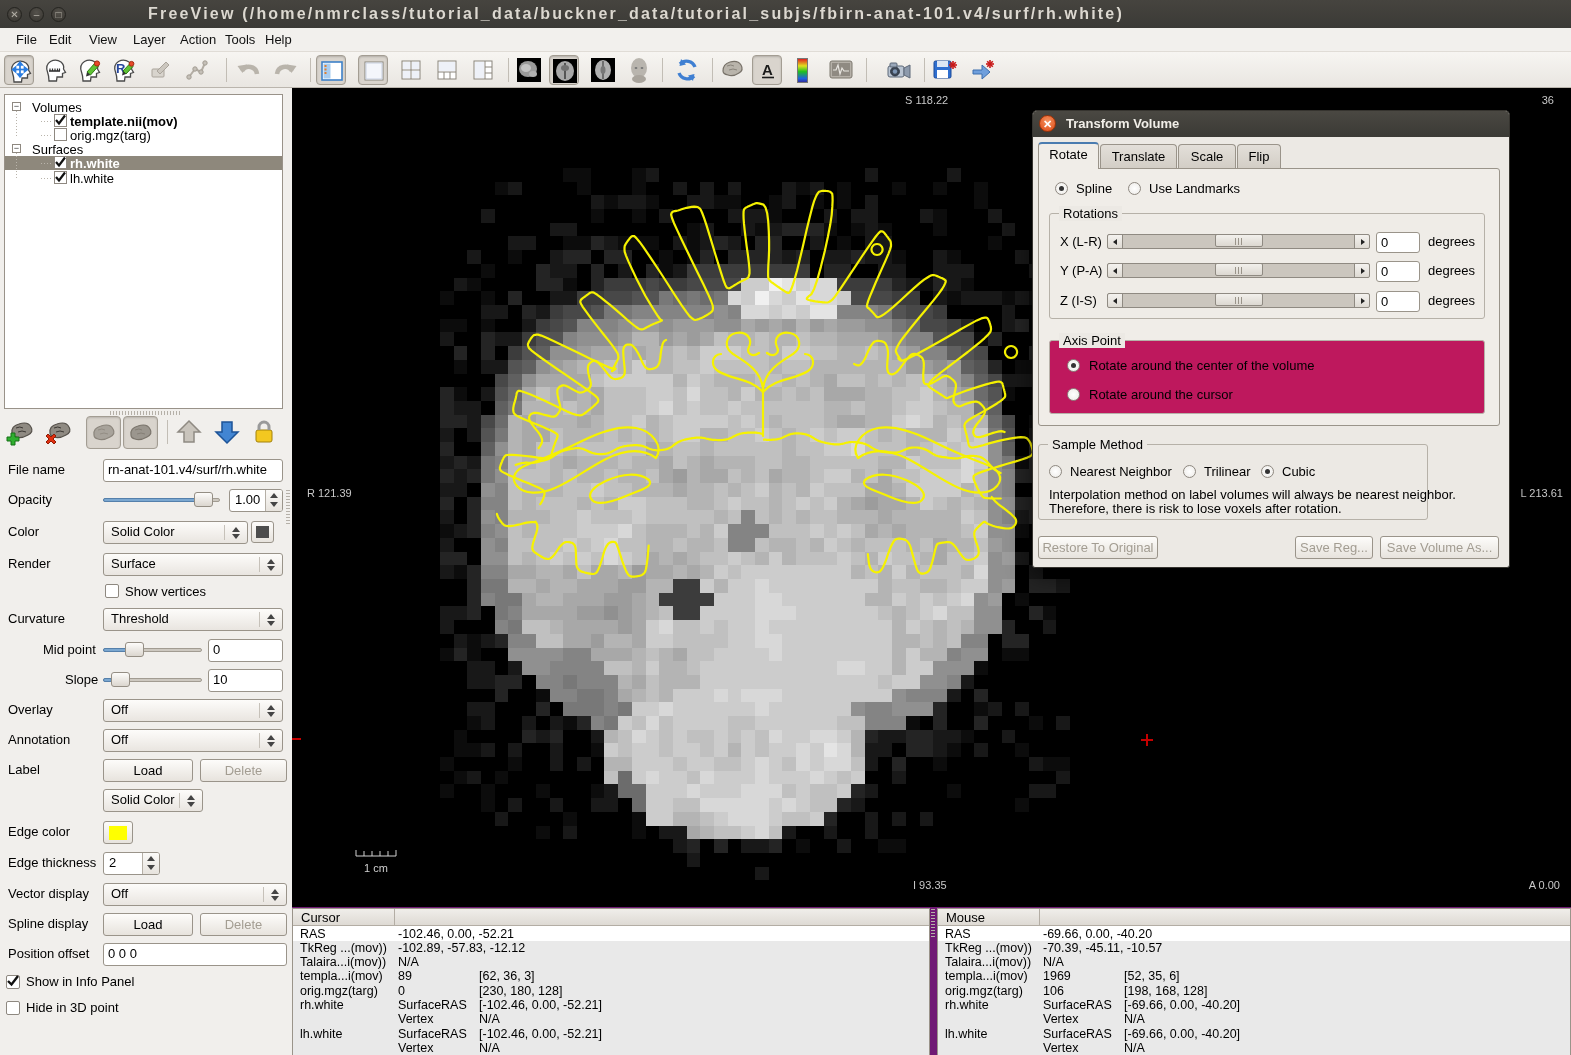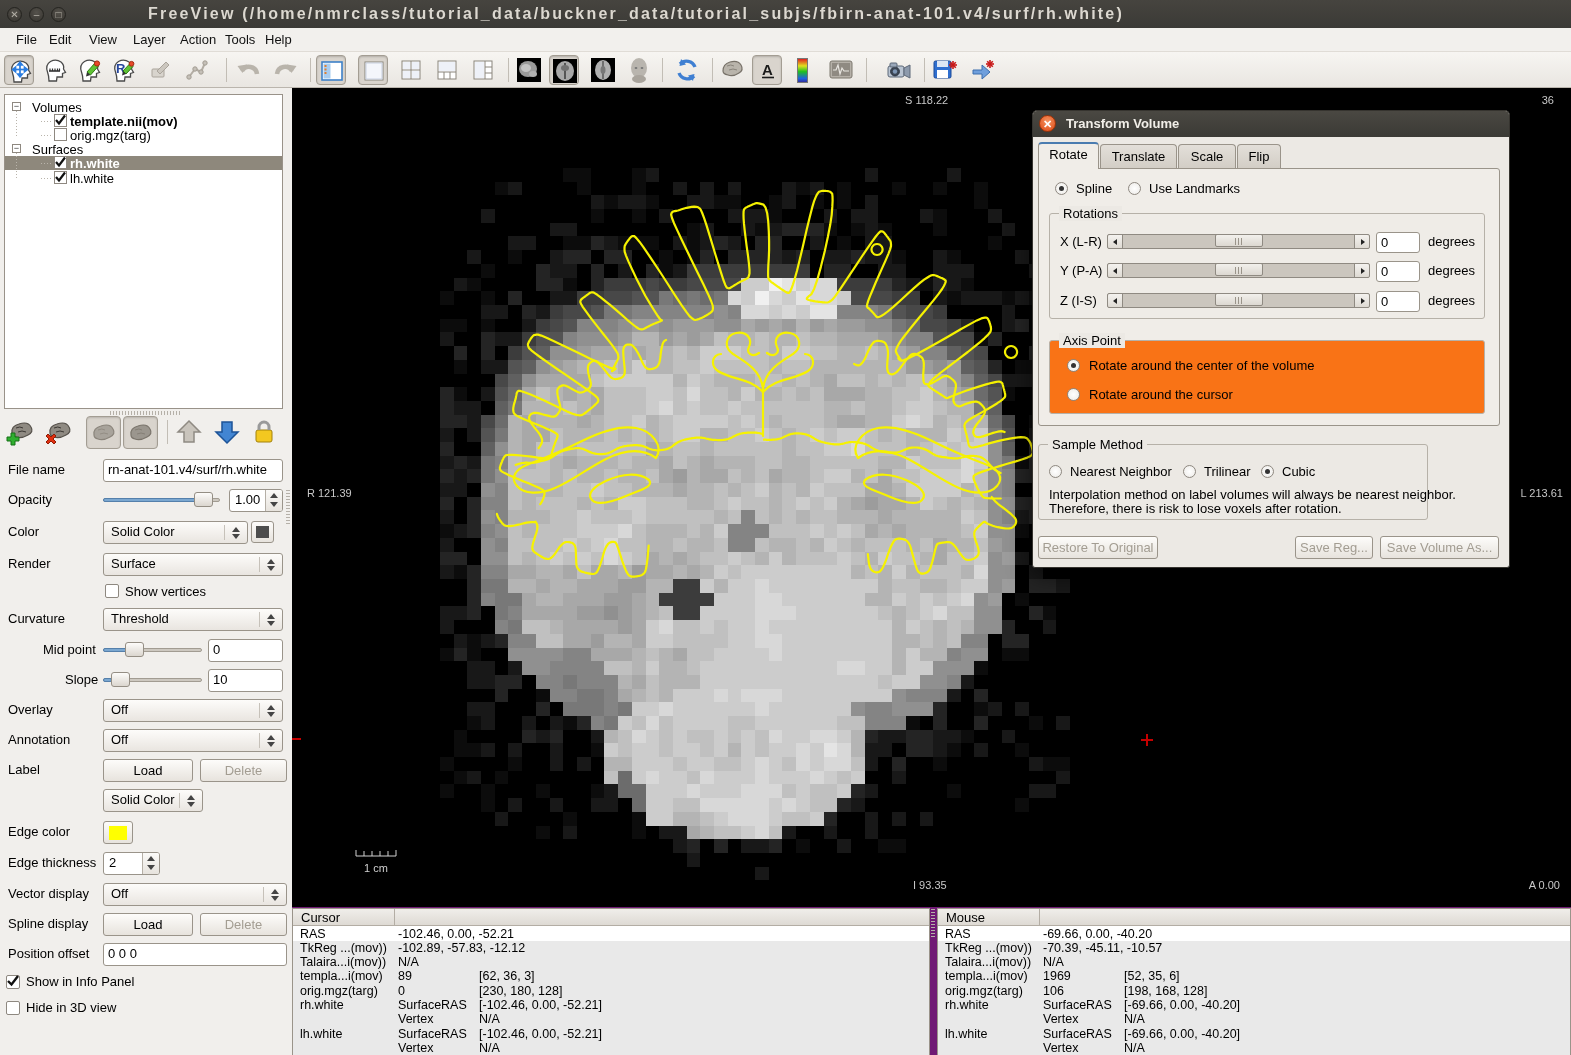--- a/index.html
+++ b/index.html
@@ -449,21 +449,21 @@
 <div class="btn dis" style="left:200px;top:825px;width:87px;height:23px;line-height:21px">Delete</div>
 <div class="lbl" style="left:8px;top:858px">Position offset</div>
 <div class="input" style="left:103px;top:855px;width:184px;height:23px">0 0 0</div>
 <div class="chk" style="left:6px;top:887px">
       <svg width="16" height="16" viewBox="0 0 16 16" style="position:absolute;left:-2px;top:-3px">
         <path d="M3 8 L6.5 11.5 L13 3" stroke="#111" stroke-width="2.4" fill="none"></path>
       </svg>
     </div>
 <div class="lbl" style="left:26px;top:886px">Show in Info Panel</div>
 <div class="chk" style="left:6px;top:913px"></div>
-<div class="lbl" style="left:26px;top:912px">Hide in 3D view</div>
+<div class="lbl" style="left:26px;top:912px">Hide in 3D point</div>
 <div class="abs" style="left:286px;top:402px;width:4px;height:34px;background:repeating-linear-gradient(#b5b0a8 0 1px,transparent 1px 3px)"></div>
 </div>
 <div id="view" class="abs"><svg width="1279" height="819" viewBox="0 0 1279 819">
 <rect x="271" y="80" width="28" height="14" fill="#0c0c0c"></rect>
 <rect x="340" y="80" width="14" height="14" fill="#0c0c0c"></rect>
 <rect x="354" y="80" width="13" height="14" fill="#181818"></rect>
 <rect x="573" y="80" width="13" height="14" fill="#181818"></rect>
 <rect x="655" y="80" width="14" height="14" fill="#181818"></rect>
 <rect x="203" y="94" width="13" height="13" fill="#0c0c0c"></rect>
 <rect x="216" y="94" width="14" height="13" fill="#181818"></rect>
@@ -1770,21 +1770,21 @@
       </div>
       <div class="ab" style="right:0;border-left:1px solid #8f8a82;border-radius:0 2px 2px 0">
         <div style="position:absolute;left:6px;top:4px;width:0;height:0;border-top:3.5px solid transparent;border-bottom:3.5px solid transparent;border-left:4.5px solid #222"></div>
       </div>
       <div class="hd" style="left:107px">
         <div style="position:absolute;left:19px;top:3px;width:8px;height:7px;background:repeating-linear-gradient(90deg,#9a948a 0 1px,transparent 1px 3px)"></div>
       </div>
     </div>
     <div class="input" style="left:343px;top:180px;width:44px;height:21px">0</div>
     <div class="lbl" style="left:395px;top:182px">degrees</div>
-<div class="grp" style="left:16px;top:229px;width:436px;height:74px;background:#f97316">
+<div class="grp" style="left:16px;top:229px;width:436px;height:74px;background:#be185d">
       <div class="cap">Axis Point</div>
     </div>
 <div class="radio on" style="left:34px;top:248px"></div>
 <div class="lbl" style="left:56px;top:247px">Rotate around the center of the volume</div>
 <div class="radio" style="left:34px;top:277px"></div>
 <div class="lbl" style="left:56px;top:276px">Rotate around the cursor</div>
 <div class="grp" style="left:5px;top:333px;width:390px;height:76px">
       <div class="cap">Sample Method</div>
     </div>
 <div class="radio" style="left:16px;top:354px"></div>

